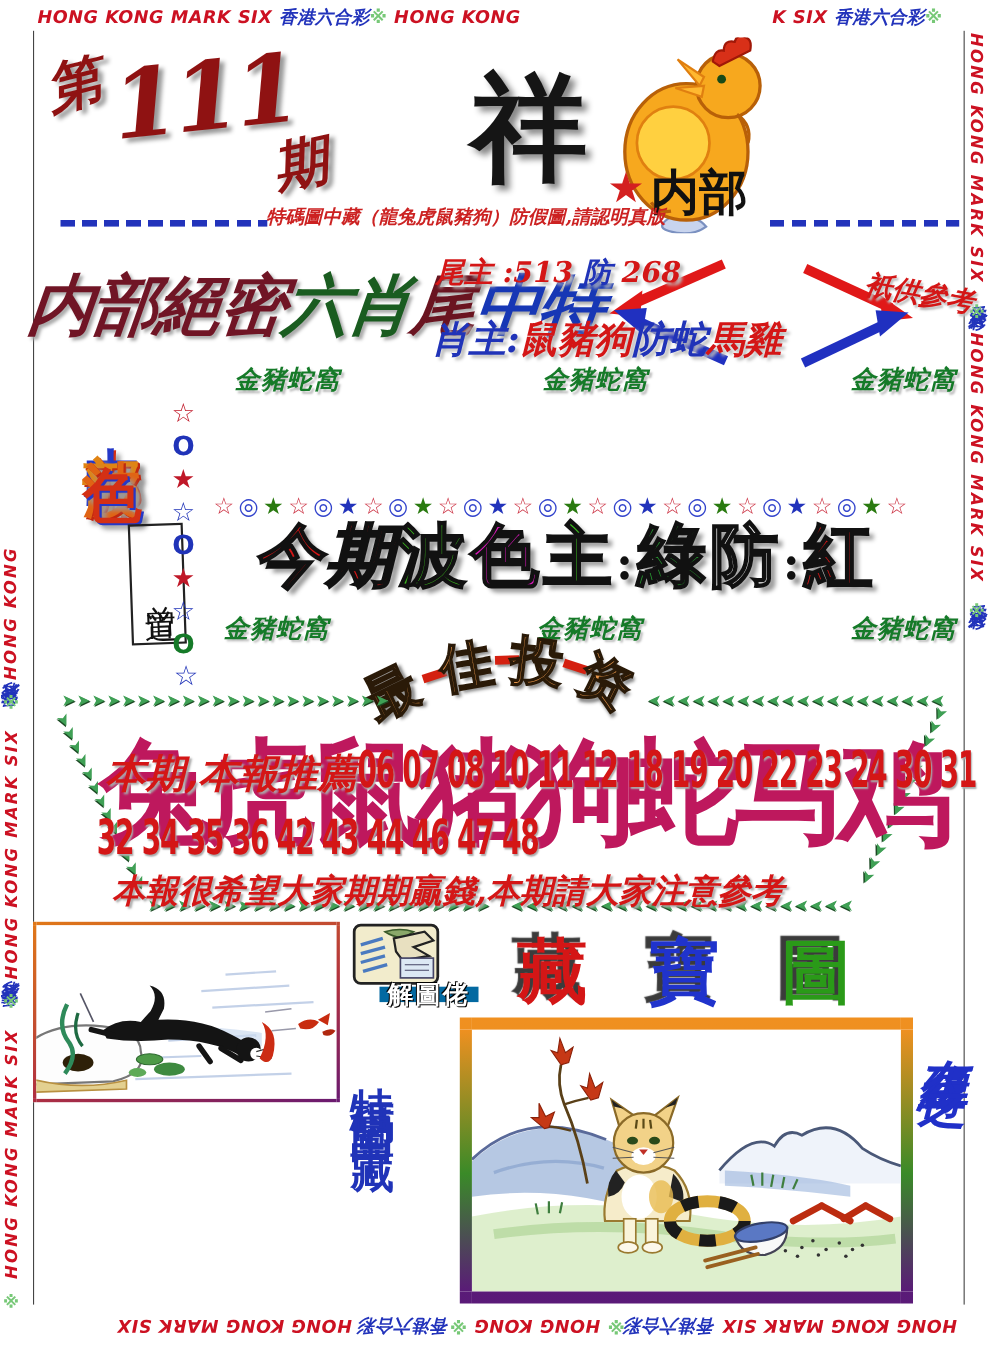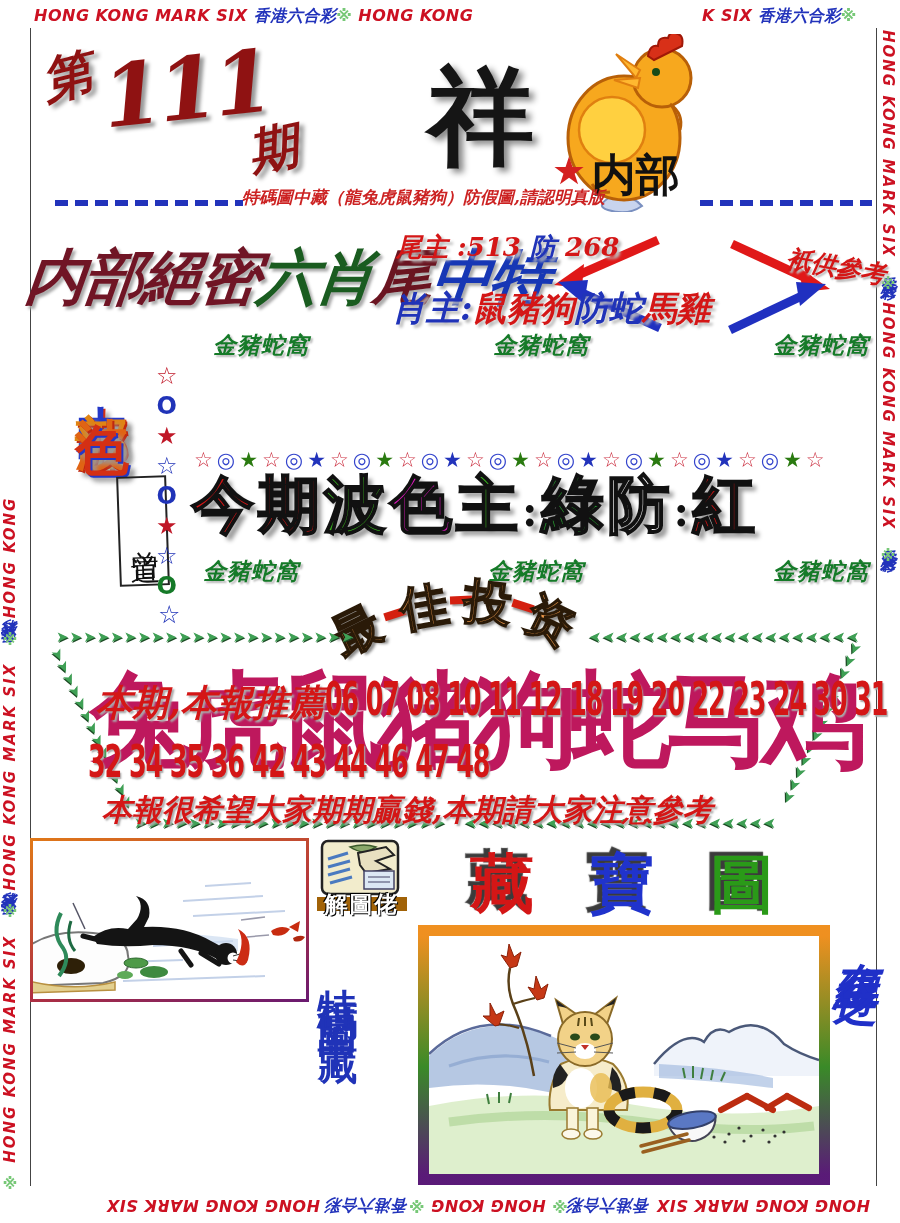--- a/index.html
+++ b/index.html
@@ -81,23 +81,23 @@
   .rec-nums2{display:inline-block;font-weight:bold;font-size:44px;color:#d41616;letter-spacing:-2px;
              transform:scaleX(.58);transform-origin:0 60%;text-shadow:2px 2px 2px #aaa;}
   .rec-outro{font-family:"DejaVu Serif",serif;font-weight:bold;font-style:italic;font-size:30px;
              color:#d41616;text-shadow:2px 2px 2px #aaa;white-space:nowrap;z-index:2;}
 
   
   .frame-left{width:273px;height:158px;border:3px solid;background:#fff;
               border-image:linear-gradient(160deg,#e07818,#b03040 60%,#6a1a70) 1;}
   .frame-right{width:390px;height:238px;border:11px solid;background:#fff;
                border-image:linear-gradient(180deg,#f09020,#3a8a28 55%,#5a1a78) 1;}
-  .decoder-badge{width:90px;height:14px;background:#a16207;display:flex;align-items:center;justify-content:center;
+  .decoder-badge{width:90px;height:14px;background:#0369a1;display:flex;align-items:center;justify-content:center;
                  font-family:"DejaVu Serif",serif;font-weight:bold;font-size:23px;color:#fff;
-                 text-shadow:1px 1px 0 #000,-1px -1px 0 #000;letter-spacing:2px;}
+                 text-shadow:1px 1px 0 #000,-1px -1px 0 #000;letter-spacing:2px;margin-left:28px;}
   .special-v{writing-mode:vertical-rl;font-family:"DejaVu Serif",serif;font-weight:bold;
              font-size:40px;color:#2033b8;letter-spacing:14px;line-height:1;}
   .treasure{display:flex;gap:56px;font-family:"DejaVu Serif",serif;font-weight:bold;font-size:64px;line-height:1;}
   .treasure .t0{color:#d41616;} .treasure .t1{color:#2033cc;} .treasure .t2{color:#2a9a18;}
   .treasure span{text-shadow:-5px -4px 1px rgba(10,10,10,.8);}
   .caption-v{writing-mode:vertical-rl;font-family:"DejaVu Serif",serif;font-weight:bold;font-style:italic;
              font-size:44px;color:#2030c8;letter-spacing:4px;line-height:1;}
   .flip180{transform:rotate(180deg);}
 </style>
 </head>
@@ -205,21 +205,21 @@
     <span class="col-red">★</span>
     <span class="col-blue">☆</span>
     <span class="col-green">O</span>
   </div>
   <div class="abs col-blue" style="left:158px;top:600px;font-size:25px;font-weight:bold;">☆</div>
 
 
   <div class="abs symbol-row" style="left:194px;top:450px;"><span style="color: rgb(204, 51, 68);">☆</span><span style="color: rgb(51, 68, 204);">◎</span><span style="color: rgb(42, 122, 16);">★</span><span style="color: rgb(204, 51, 68);">☆</span><span style="color: rgb(51, 68, 204);">◎</span><span style="color: rgb(34, 51, 187);">★</span><span style="color: rgb(204, 51, 68);">☆</span><span style="color: rgb(51, 68, 204);">◎</span><span style="color: rgb(42, 122, 16);">★</span><span style="color: rgb(204, 51, 68);">☆</span><span style="color: rgb(51, 68, 204);">◎</span><span style="color: rgb(34, 51, 187);">★</span><span style="color: rgb(204, 51, 68);">☆</span><span style="color: rgb(51, 68, 204);">◎</span><span style="color: rgb(42, 122, 16);">★</span><span style="color: rgb(204, 51, 68);">☆</span><span style="color: rgb(51, 68, 204);">◎</span><span style="color: rgb(34, 51, 187);">★</span><span style="color: rgb(204, 51, 68);">☆</span><span style="color: rgb(51, 68, 204);">◎</span><span style="color: rgb(42, 122, 16);">★</span><span style="color: rgb(204, 51, 68);">☆</span><span style="color: rgb(51, 68, 204);">◎</span><span style="color: rgb(34, 51, 187);">★</span><span style="color: rgb(204, 51, 68);">☆</span><span style="color: rgb(51, 68, 204);">◎</span><span style="color: rgb(42, 122, 16);">★</span><span style="color: rgb(204, 51, 68);">☆</span></div>
 
   <div class="abs wave-line" style="left:192px;top:474px;">
-    <span class="lbl-r" style="">今期</span><span class="w-bo">波</span><span class="w-se">色</span><span class="w-zhu">主</span><span class="w-col">:</span><span class="w-main">綠</span><span class="w-fang">防</span><span class="w-col">:</span><span class="w-red">紅</span>
+    <span class="lbl-r" style="font-style:italic;margin-left:38px;">今期</span><span class="w-bo">波</span><span class="w-se">色</span><span class="w-zhu">主</span><span class="w-col">:</span><span class="w-main">綠</span><span class="w-fang">防</span><span class="w-col">:</span><span class="w-red">紅</span>
   </div>
 
   <div class="abs gold" style="left:203px;top:556px;">金豬蛇窩</div>
   <div class="abs gold" style="left:488px;top:556px;">金豬蛇窩</div>
   <div class="abs gold" style="left:773px;top:556px;">金豬蛇窩</div>
 
   <div class="abs arch-ch" style="left:332px;top:606px;transform:rotate(-26deg);">最</div>
   <div class="abs arch-dash" style="left:384px;top:610px;transform:rotate(-18deg);"></div>
   <div class="abs arch-ch" style="left:400px;top:582px;transform:rotate(-10deg);">佳</div>
   <div class="abs arch-dash" style="left:450px;top:596px;transform:rotate(-2deg);"></div>

